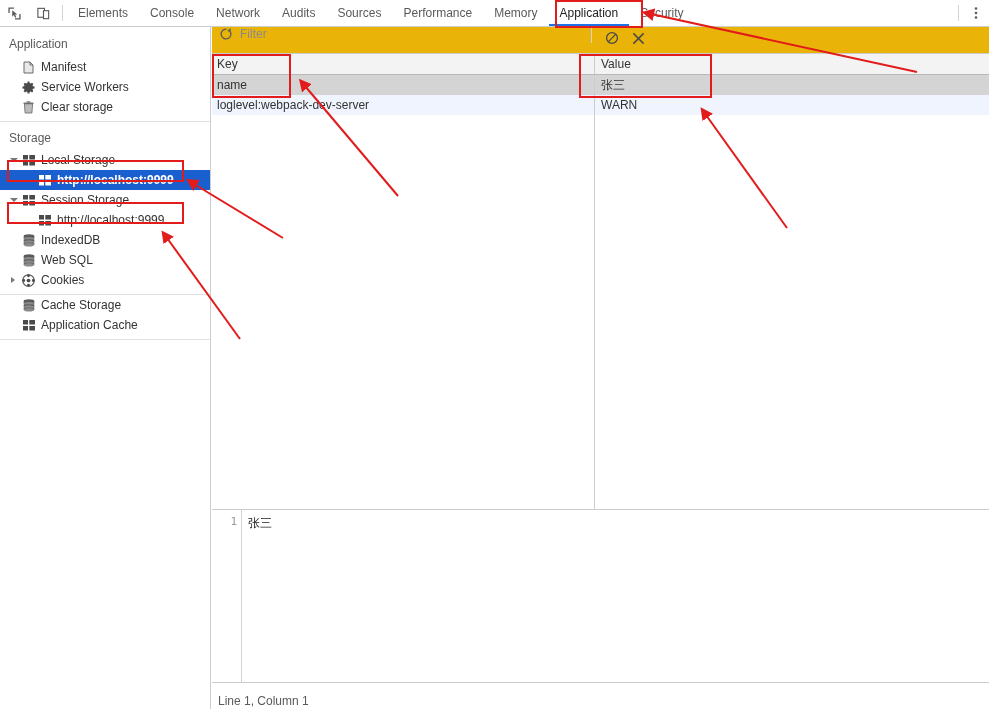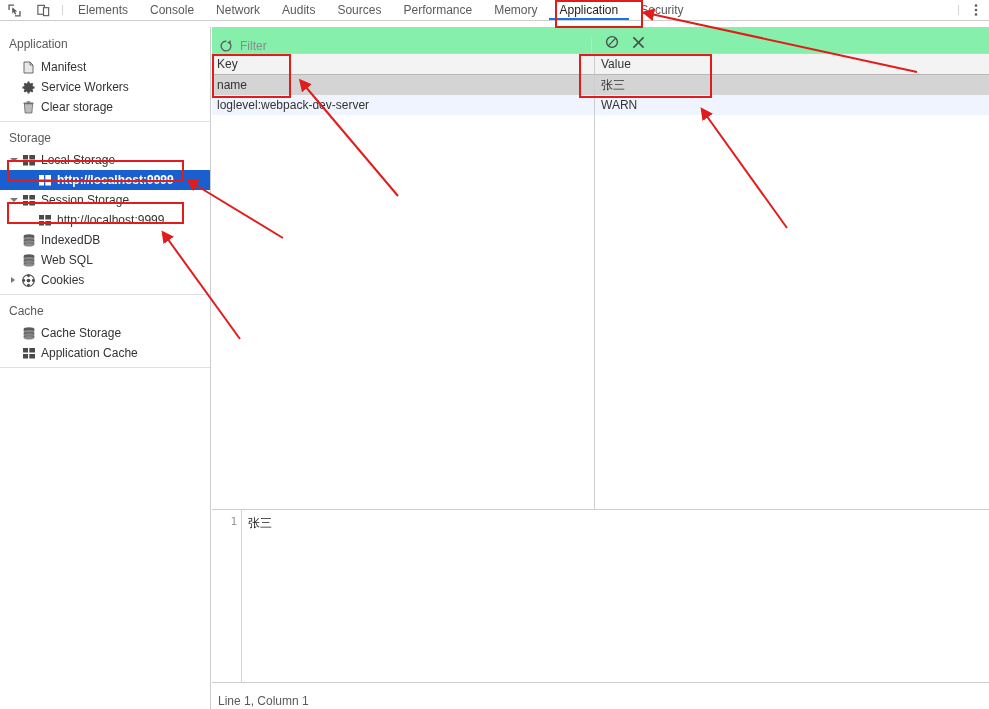--- a/index.html
+++ b/index.html
@@ -15,21 +15,21 @@
     font-size: 12px;
     color: #333333;
     overflow: hidden;
     -webkit-font-smoothing: antialiased;
   }
 
   
   #tabstrip {
     position: absolute;
     left: 0; top: 0;
-    width: 989px; height: 21px;
+    width: 989px; height: 27px;
     background: #ffffff;
     border-bottom: 1px solid #cdcdcd;
     display: flex;
     align-items: stretch;
     box-sizing: border-box;
   }
   .tb-icon {
     width: 29px;
     display: flex;
     align-items: center;
@@ -136,25 +136,25 @@
     border-top: 4px solid #777777;
     border-bottom: none;
     left: 10px;
   }
 
   
   #filterbar {
     position: absolute;
     left: 212px; top: 27px;
     width: 777px; height: 27px;
-    background: #86efac;
+    background: #eab308;
     border-bottom: 1px solid #cdcdcd;
     box-sizing: border-box;
     display: flex;
-    align-items: flex-end;
+    align-items: flex-start;
   }
   #refresh-btn {
     width: 28px;
     display: flex;
     align-items: center;
     justify-content: center;
     color: #5a5a5a;
     font-size: 14px;
   }
   #filter-input {
@@ -470,21 +470,20 @@
           <circle cx="7" cy="1.9" r="1.5" fill="#4a4a4a"></circle>
           <circle cx="7" cy="12.1" r="1.5" fill="#4a4a4a"></circle>
           <circle cx="1.9" cy="7" r="1.5" fill="#4a4a4a"></circle>
           <circle cx="12.1" cy="7" r="1.5" fill="#4a4a4a"></circle>
         </svg>
     </span>
     <span>Cookies</span>
   </div>
 
   <div class="side-div"></div>
-  <div class="side-group-label">Cache</div>
 
   <div class="side-item">
     <span class="ico">
       <svg width="12" height="13" viewBox="0 0 12 13">
           <ellipse cx="6" cy="2" rx="5.3" ry="1.8" fill="#5a5a5a"></ellipse>
           <rect x="0.7" y="2" width="10.6" height="2.6" fill="#5a5a5a"></rect>
           <ellipse cx="6" cy="4.8" rx="5.3" ry="1.8" fill="#8a8a8a"></ellipse>
           <rect x="0.7" y="5.4" width="10.6" height="2.6" fill="#5a5a5a"></rect>
           <ellipse cx="6" cy="8.1" rx="5.3" ry="1.8" fill="#8a8a8a"></ellipse>
           <rect x="0.7" y="8.7" width="10.6" height="2.1" fill="#5a5a5a"></rect>

